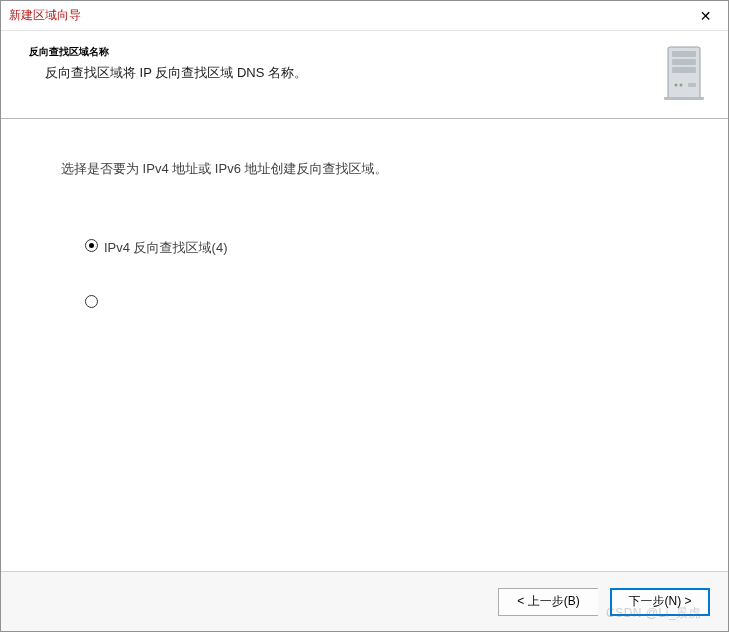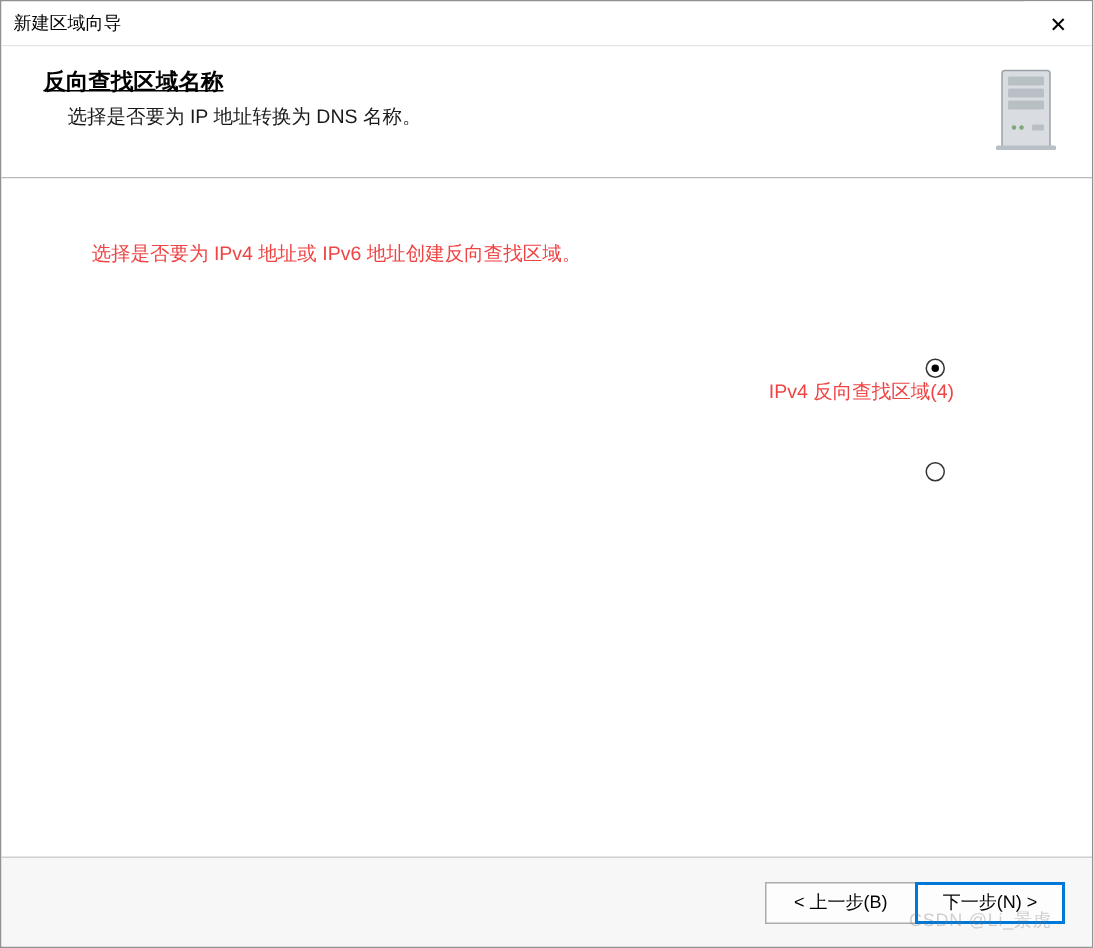--- a/index.html
+++ b/index.html
@@ -23,21 +23,21 @@
       height: 30px;
       display: flex;
       align-items: center;
       justify-content: space-between;
       padding-left: 8px;
       background: #fff;
       border-bottom: 1px solid #e5e5e5;
     }
     .titlebar .title {
       font-size: 12px;
-      color: #000000;
+      color: #b91c1c;
     }
     .close-btn {
       width: 45px;
       height: 29px;
       display: flex;
       align-items: center;
       justify-content: center;
       font-family: Arial, sans-serif;
       font-size: 14px;
       font-weight: 300;
@@ -48,54 +48,52 @@
       display: flex;
       align-items: flex-start;
       padding: 14px 20px 10px 28px;
       background: #fff;
       border-bottom: 1px solid #b8b8b8;
       height: 88px;
     }
     .header-text { flex: 1; }
     .header-title {
       font-weight: bold;
-      font-size: 15px;
+      font-size: 10px;
       color: #000;
       margin-bottom: 4px;
-      text-decoration: underline;
     }
     .header-subtitle {
       font-size: 13px;
       color: #1a1a1a;
       margin-left: 16px;
       line-height: 1.5;
     }
     .header-icon {
       width: 48px;
       height: 56px;
       margin-left: 10px;
     }
     .content {
       flex: 1;
-      padding: 40px 92px 0 60px;
-      background: #fff;
-      color: #ef4444;
+      padding: 40px 60px 0 60px;
+      background: #fff;
+      color: #404040;
     }
     .instruction {
       font-size: 13px;
       margin-bottom: 60px;
       line-height: 1.5;
     }
     .radio-group { margin-left: 24px; }
     .radio-item {
       display: flex;
-      align-items: flex-end;
+      align-items: flex-start;
       margin-bottom: 38px;
       cursor: default;
-      flex-direction: column;
     }
     .radio-circle {
       width: 13px;
       height: 13px;
       border: 1px solid #333;
       border-radius: 50%;
       margin-right: 6px;
       display: flex;
       align-items: center;
       justify-content: center;
@@ -130,21 +128,21 @@
       font-family: inherit;
       cursor: default;
       display: inline-flex;
       align-items: center;
       justify-content: center;
     }
     .btn.default {
       border: 2px solid #0078d7;
       text-align: right;
     }
-    .btn-group { display: flex; }
+    .btn-group { display: flex; gap: 12px; }
     .btn-group .btn:first-child { border-right: none; }
     .watermark {
       position: absolute;
       bottom: 10px;
       right: 28px;
       font-size: 12px;
       color: rgba(120,120,120,0.35);
       pointer-events: none;
       letter-spacing: 0.5px;
     }
@@ -157,21 +155,21 @@
   <div class="titlebar">
     <span class="title">新建区域向导</span>
     <div class="close-btn">
       <span>✕</span>
     </div>
   </div>
 
   <div class="header">
     <div class="header-text">
       <div class="header-title">反向查找区域名称</div>
-      <div class="header-subtitle">选择是否要为 IP 地址转换为 DNS 名称。</div>
+      <div class="header-subtitle">反向查找区域将 IP 反向查找区域 DNS 名称。</div>
     </div>
     <div class="header-icon">
       <svg viewBox="0 0 48 56" width="48" height="56">
         <rect x="8" y="2" width="32" height="52" rx="2" fill="#d9dde1" stroke="#9aa1a8" stroke-width="1"></rect>
         <rect x="12" y="6" width="24" height="6" rx="1" fill="#b8bfc5"></rect>
         <rect x="12" y="14" width="24" height="6" rx="1" fill="#b8bfc5"></rect>
         <rect x="12" y="22" width="24" height="6" rx="1" fill="#b8bfc5"></rect>
         <circle cx="16" cy="40" r="1.5" fill="#7fa67f"></circle>
         <circle cx="21" cy="40" r="1.5" fill="#7fa67f"></circle>
         <rect x="28" y="38" width="8" height="4" rx="1" fill="#b8bfc5"></rect>

